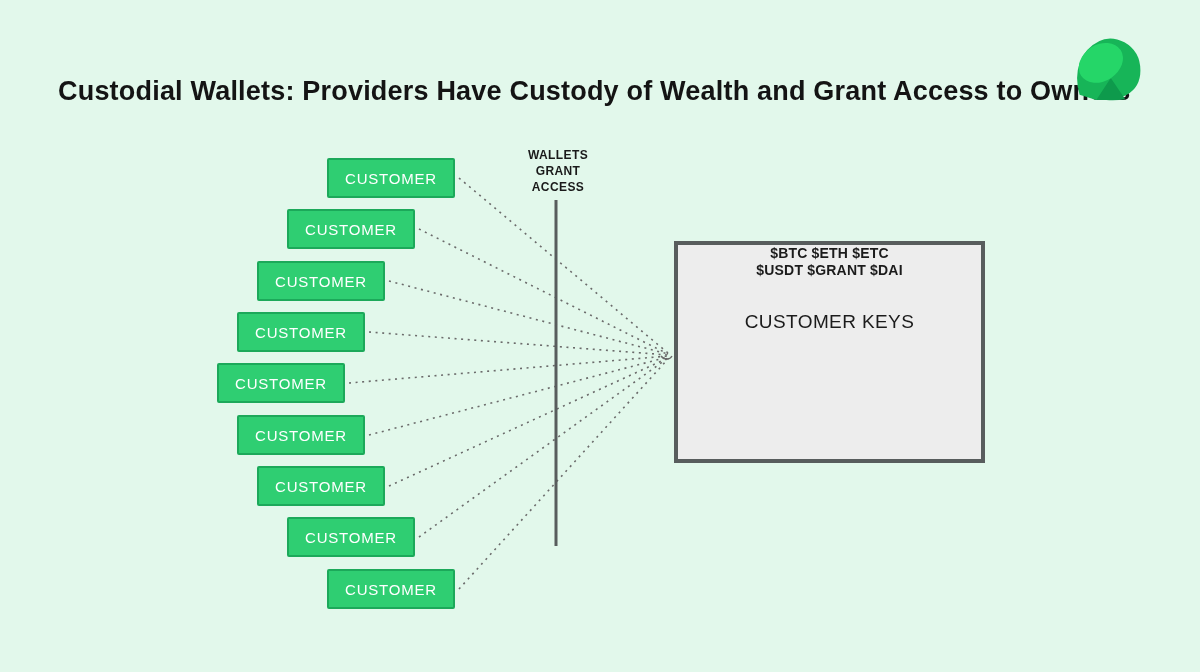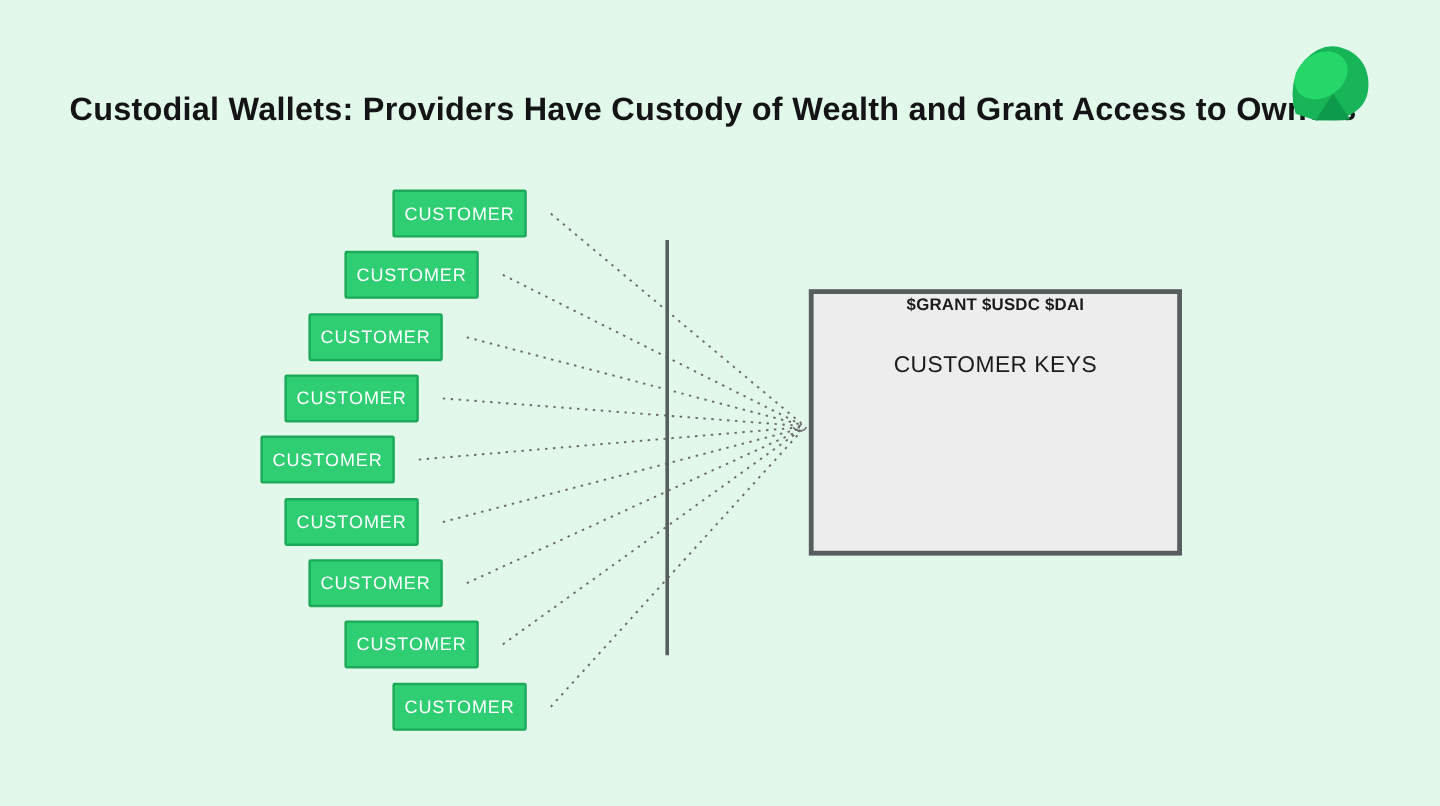--- a/index.html
+++ b/index.html
@@ -29,21 +29,21 @@
     left: 1072px; top: 34px;
     width: 76px; height: 76px;
   }
   .connections {
     position: absolute;
     left: 0; top: 0;
     width: 1200px; height: 672px;
   }
   .customer-box {
     position: absolute;
-    width: 112px; height: 40px;
+    width: 128px; height: 40px;
     background: #2fce72;
     border: 2px solid #1ca95a;
     border-radius: 2px;
     box-sizing: border-box;
     display: flex;
     align-items: center;
     justify-content: center;
   }
   .customer-box .label {
     color: #ffffff;
@@ -119,20 +119,25 @@
       <line x1="349" y1="383" x2="668" y2="356"></line>
       <line x1="369" y1="435" x2="668" y2="357"></line>
       <line x1="389" y1="486" x2="668" y2="358"></line>
       <line x1="419" y1="537" x2="668" y2="358"></line>
       <line x1="459" y1="589" x2="668" y2="359"></line>
     </g>
     <path d="M 672 356 c -2 4 -8 4 -11 0" stroke="#6b6b6b" stroke-width="1.3" fill="none"></path>
     <line x1="556" y1="200" x2="556" y2="546" stroke="#585d5d" stroke-width="3"></line>
   </svg>
 
+  <div class="divider-label">
+    <span>WALLETS</span>
+    <span>GRANT</span>
+    <span>ACCESS</span>
+  </div>
 
   <div class="customer-box" style="left:327px; top:158px;">
     <span class="label">CUSTOMER</span>
   </div>
   <div class="customer-box" style="left:287px; top:209px;">
     <span class="label">CUSTOMER</span>
   </div>
   <div class="customer-box" style="left:257px; top:261px;">
     <span class="label">CUSTOMER</span>
   </div>
@@ -149,17 +154,18 @@
     <span class="label">CUSTOMER</span>
   </div>
   <div class="customer-box" style="left:287px; top:517px;">
     <span class="label">CUSTOMER</span>
   </div>
   <div class="customer-box" style="left:327px; top:569px;">
     <span class="label">CUSTOMER</span>
   </div>
 
   <div class="wallet-box">
-    <div class="wallet-assets">$GRANT $USDC $DAI</div>
+    <div class="wallet-assets">$BTC $ETH $ETC</div>
+    <div class="wallet-assets">$USDT $GRANT $DAI</div>
     <div class="private-keys">CUSTOMER KEYS</div>
   </div>
 
 </div>
 
 </body></html>

